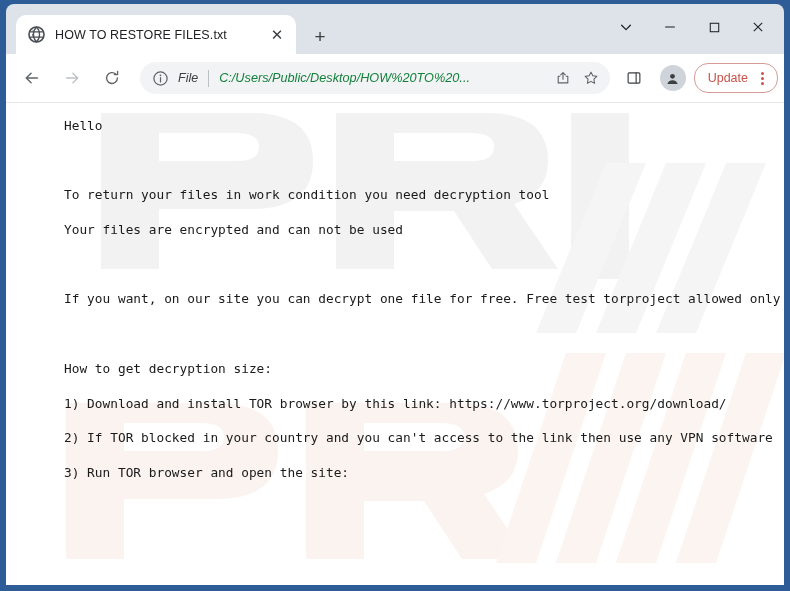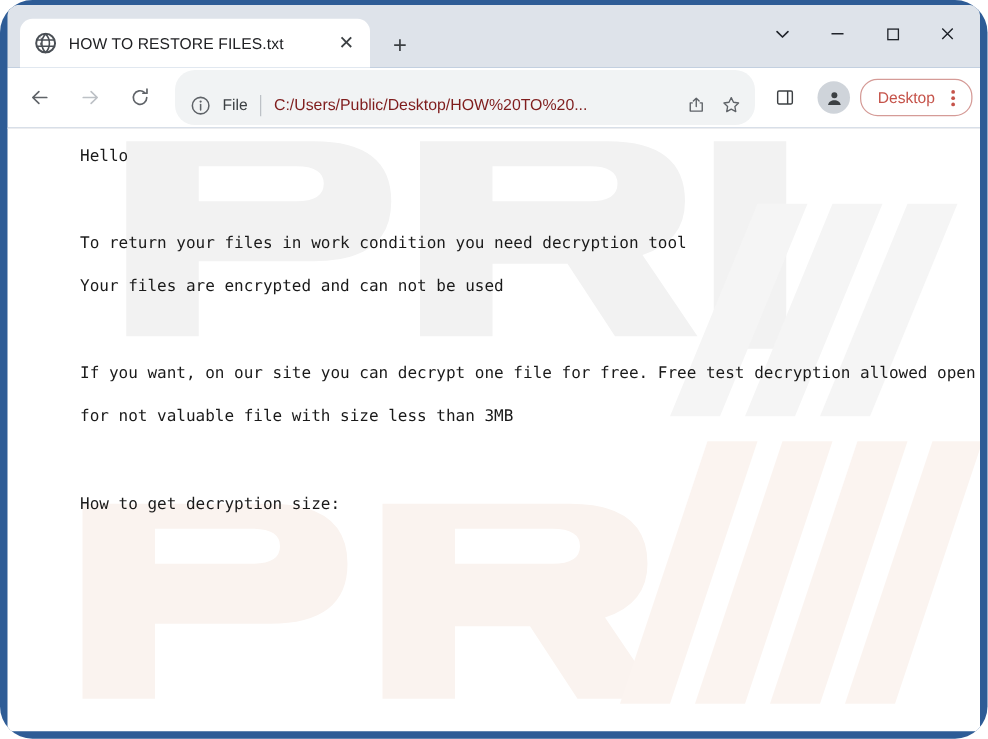--- a/index.html
+++ b/index.html
@@ -16,21 +16,20 @@
 
   
   .window {
     position: absolute;
     left: 0; top: 0;
     width: 790px;
     height: 591px;
     background: #2e5c96;
     box-sizing: border-box;
     overflow: hidden;
-    border-radius: 26px;
   }
 
   
   .tabstrip {
     position: absolute;
     left: 6px; top: 4px;
     width: 778px;
     height: 50px;
     background: #dee3ea;
     border-top-left-radius: 8px;
@@ -120,41 +119,42 @@
   .nav-btn svg { display: block; }
 
   .omnibox {
     flex: 1 1 auto;
     height: 32px;
     background: #f1f3f4;
     border-radius: 16px;
     display: flex;
     align-items: center;
     margin: 0 6px 0 8px;
-    padding: 12px 6px 0 12px;
+    padding: 0 6px 0 12px;
     min-width: 0;
+    font-style: italic;
   }
   .info-icon { flex: 0 0 auto; width: 17px; height: 17px; color: #5f6368; display:block; }
   .omni-scheme {
     flex: 0 0 auto;
     font-size: 12.5px;
     color: #3c4043;
     margin-left: 9px;
   }
   .omni-sep {
     flex: 0 0 auto;
     width: 1px;
     height: 17px;
     background: #bdc1c6;
     margin: 0 10px;
   }
   .omni-url {
     flex: 1 1 auto;
     font-size: 12.7px;
-    color: #7f1d1d;
+    color: #15803d;
     white-space: nowrap;
     overflow: hidden;
     min-width: 0;
   }
   .omni-action {
     flex: 0 0 auto;
     width: 26px; height: 26px;
     display: flex; align-items: center; justify-content: center;
     color: #5f6368;
     margin-left: 2px;
@@ -345,21 +345,21 @@
     </div>
 
     <div class="avatar">
       <svg viewBox="0 0 18 18" width="15" height="15">
         <circle cx="9" cy="6.3" r="2.85" fill="#3c4043"></circle>
         <path d="M2.9 15.6c.5-3.1 3.1-4.6 6.1-4.6s5.6 1.5 6.1 4.6z" fill="#3c4043"></path>
       </svg>
     </div>
 
     <div class="update-btn">
-      <span>Desktop</span>
+      <span>Update</span>
       <span class="update-dots">
         <i></i>
           <i></i>
           <i></i>
       </span>
     </div>
   </div>
 
   <div class="content">
 
@@ -386,24 +386,26 @@
           <path d="M720 60 l40 0 l-70 170 l-40 0 z"></path>
         </g>
       </svg>
     </div>
 
     <pre class="note" id="note-body"><span class="ln">Hello</span>
 <span class="ln blank"></span>
 <span class="ln">To return your files in work condition you need decryption tool</span>
 <span class="ln">Your files are encrypted and can not be used</span>
 <span class="ln blank"></span>
-<span class="ln">If you want, on our site you can decrypt one file for free. Free test decryption allowed open</span>
-<span class="ln">for not valuable file with size less than 3MB</span>
+<span class="ln">If you want, on our site you can decrypt one file for free. Free test torproject allowed only</span>
 <span class="ln blank"></span>
 <span class="ln">How to get decryption size:</span>
+<span class="ln">1) Download and install TOR browser by this link: https://www.torproject.org/download/</span>
+<span class="ln">2) If TOR blocked in your country and you can't access to the link then use any VPN software</span>
+<span class="ln">3) Run TOR browser and open the site:</span>
 
 
 
 
 
 
 
 
 
 

